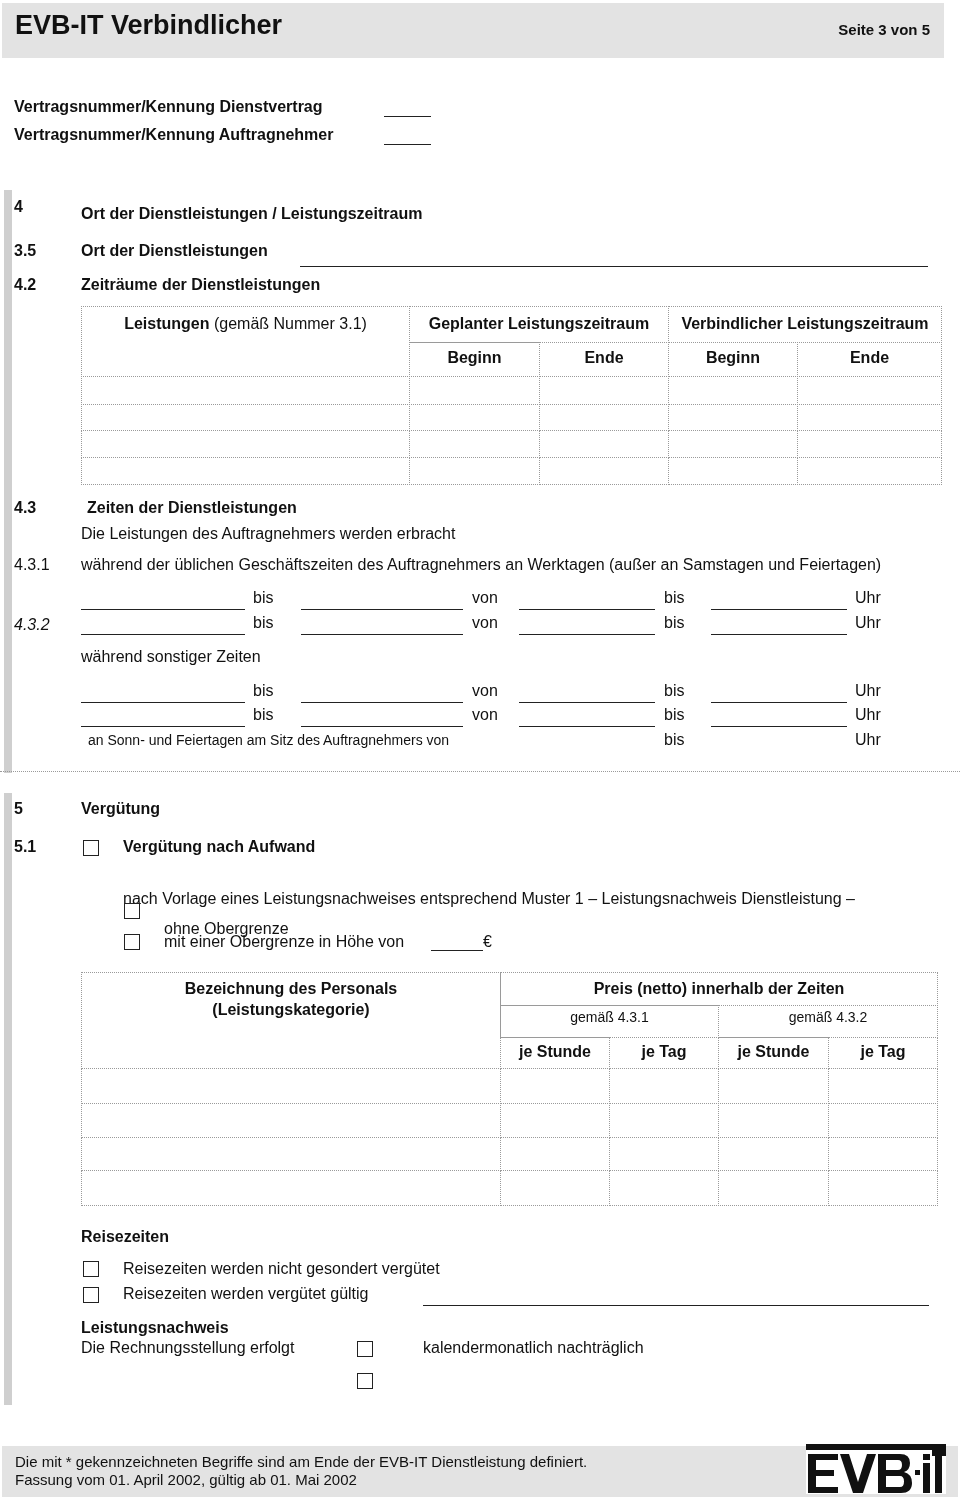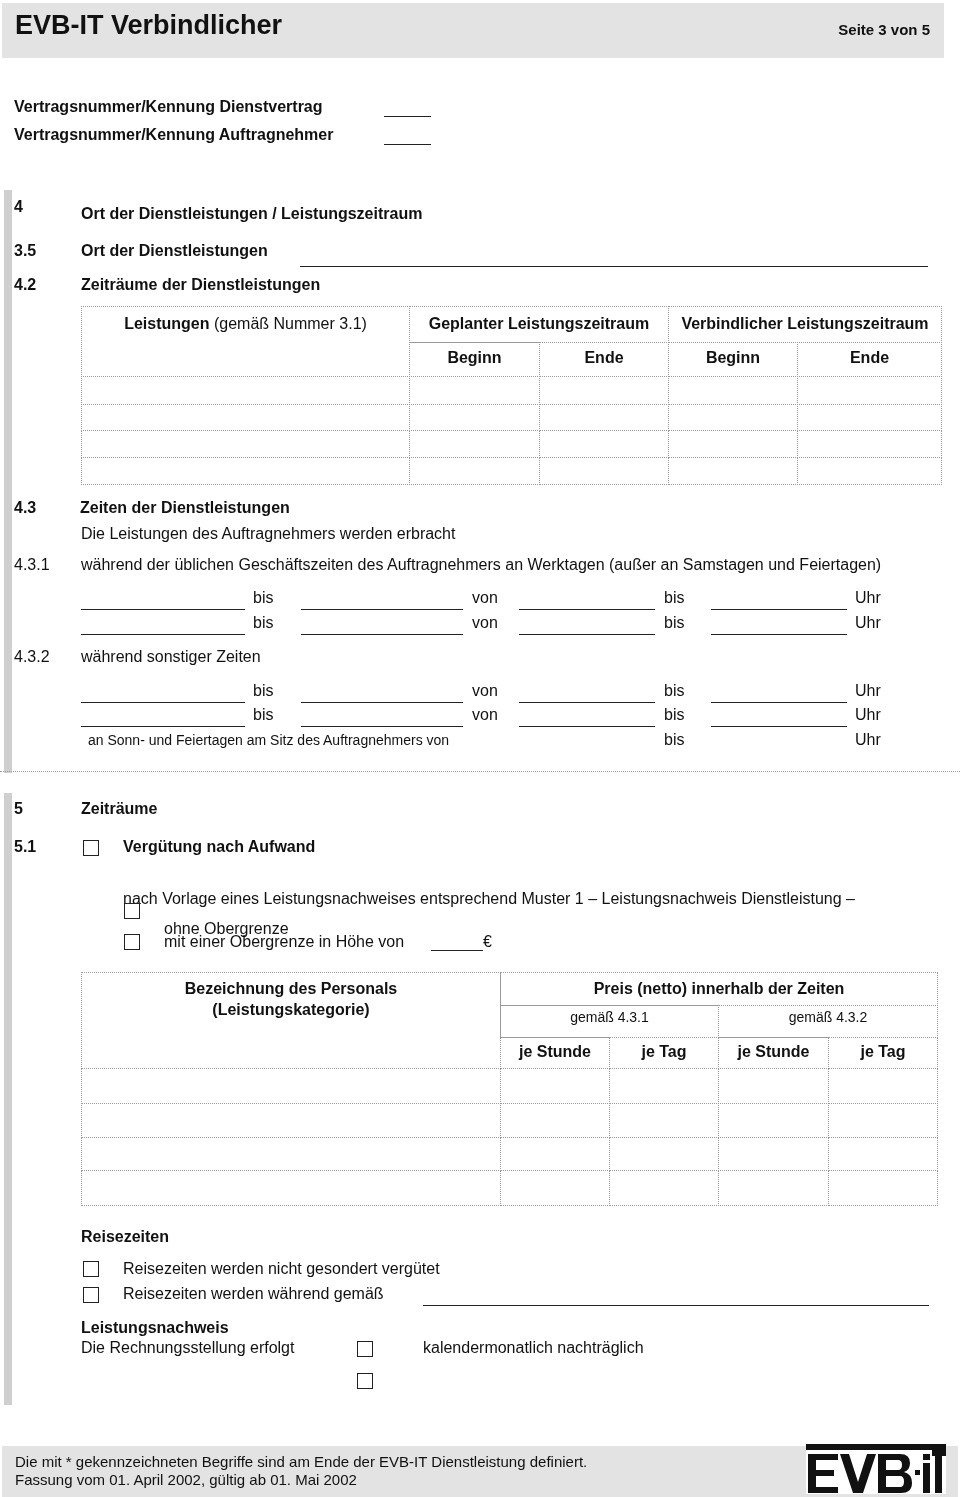--- a/index.html
+++ b/index.html
@@ -94,21 +94,21 @@
   <div class="grid-cell" style="left:797px; top:430px; width:145px; height:28px;"></div>
 
   <div class="grid-cell" style="left:81px; top:457px; width:329px; height:28px;"></div>
   <div class="grid-cell" style="left:409px; top:457px; width:131px; height:28px;"></div>
   <div class="grid-cell" style="left:539px; top:457px; width:130px; height:28px;"></div>
   <div class="grid-cell" style="left:668px; top:457px; width:130px; height:28px;"></div>
   <div class="grid-cell" style="left:797px; top:457px; width:145px; height:28px;"></div>
 </div>
 
 <div class="abs b" style="left:14px; top:499px;">4.3</div>
-<div class="abs b" style="left:80px; top:499px;">Zeiten der Dienstleistungen</div>
+<div class="abs b" style="left:87px; top:499px;">Zeiten der Dienstleistungen</div>
 <div class="abs" style="left:81px; top:525px;">Die Leistungen des Auftragnehmers werden erbracht</div>
 
 <div class="abs" style="left:14px; top:556px;">4.3.1</div>
 <div class="abs" style="left:81px; top:556px;">während der üblichen Geschäftszeiten des Auftragnehmers an Werktagen (außer an Samstagen und Feiertagen)</div>
 
 <div class="blank-line" style="left:81px; top:609px; width:164px;"></div>
 <div class="abs" style="left:253px; top:589px;">bis</div>
 <div class="blank-line" style="left:301px; top:609px; width:162px;"></div>
 <div class="abs" style="left:472px; top:589px;">von</div>
 <div class="blank-line" style="left:519px; top:609px; width:136px;"></div>
@@ -118,21 +118,21 @@
 
 <div class="blank-line" style="left:81px; top:634px; width:164px;"></div>
 <div class="abs" style="left:253px; top:614px;">bis</div>
 <div class="blank-line" style="left:301px; top:634px; width:162px;"></div>
 <div class="abs" style="left:472px; top:614px;">von</div>
 <div class="blank-line" style="left:519px; top:634px; width:136px;"></div>
 <div class="abs" style="left:664px; top:614px;">bis</div>
 <div class="blank-line" style="left:711px; top:634px; width:136px;"></div>
 <div class="abs" style="left:855px; top:614px;">Uhr</div>
 
-<div class="abs" style="left:14px; top:648px;">4.3.2</div>
+<div class="abs" style="left:14px; top:616px;font-style:italic;">4.3.2</div>
 <div class="abs" style="left:81px; top:648px;">während sonstiger Zeiten</div>
 
 <div class="blank-line" style="left:81px; top:702px; width:164px;"></div>
 <div class="abs" style="left:253px; top:682px;">bis</div>
 <div class="blank-line" style="left:301px; top:702px; width:162px;"></div>
 <div class="abs" style="left:472px; top:682px;">von</div>
 <div class="blank-line" style="left:519px; top:702px; width:136px;"></div>
 <div class="abs" style="left:664px; top:682px;">bis</div>
 <div class="blank-line" style="left:711px; top:702px; width:136px;"></div>
 <div class="abs" style="left:855px; top:682px;">Uhr</div>
@@ -148,21 +148,21 @@
 
 <div class="abs" style="left:88px; top:732px; font-size:14px;">an Sonn- und Feiertagen am Sitz des Auftragnehmers von</div>
 <div class="abs" style="left:664px; top:731px;">bis</div>
 <div class="abs" style="left:855px; top:731px;">Uhr</div>
 
 <div class="dotted-sep" style="top:771px;"></div>
 
 <div class="sidebar-bar" style="top:793px; height:612px;"></div>
 
 <div class="abs b" style="left:14px; top:800px;">5</div>
-<div class="abs b" style="left:81px; top:800px;">Zeiträume</div>
+<div class="abs b" style="left:81px; top:800px;">Vergütung</div>
 
 <div class="abs b" style="left:14px; top:838px;">5.1</div>
 <div class="checkbox" style="left:83px; top:840px;"></div>
 <div class="abs b" style="left:123px; top:838px;">Vergütung nach Aufwand</div>
 
 <div class="abs" style="left:123px; top:890px;">nach Vorlage eines Leistungsnachweises entsprechend Muster 1 – Leistungsnachweis Dienstleistung –</div>
 
 <div class="checkbox" style="left:124px; top:903px;"></div>
 <div class="abs" style="left:164px; top:902px;margin-top:18px;">ohne Obergrenze</div>
 
@@ -215,21 +215,21 @@
   <div class="grid-cell" style="left:500px; top:1170px; width:110px; height:36px;"></div>
   <div class="grid-cell" style="left:609px; top:1170px; width:110px; height:36px;"></div>
   <div class="grid-cell" style="left:718px; top:1170px; width:111px; height:36px;"></div>
   <div class="grid-cell" style="left:828px; top:1170px; width:110px; height:36px;"></div>
 </div>
 
 <div class="abs b" style="left:81px; top:1228px;">Reisezeiten</div>
 <div class="checkbox" style="left:83px; top:1261px;"></div>
 <div class="abs" style="left:123px; top:1260px;">Reisezeiten werden nicht gesondert vergütet</div>
 <div class="checkbox" style="left:83px; top:1287px;"></div>
-<div class="abs" style="left:123px; top:1285px;">Reisezeiten werden während gemäß</div>
+<div class="abs" style="left:123px; top:1285px;">Reisezeiten werden vergütet gültig</div>
 <div class="blank-line" style="left:423px; top:1305px; width:506px;"></div>
 
 <div class="abs b" style="left:81px; top:1319px;">Leistungsnachweis</div>
 <div class="abs" style="left:81px; top:1339px;">Die Rechnungsstellung erfolgt</div>
 <div class="checkbox" style="left:357px; top:1341px;"></div>
 <div class="abs" style="left:423px; top:1339px;">kalendermonatlich nachträglich</div>
 <div class="checkbox" style="left:357px; top:1373px;"></div>
 
 <div class="footer-bar"></div>
 <div class="footer-text" style="top:1453px;">Die mit * gekennzeichneten Begriffe sind am Ende der EVB-IT Dienstleistung definiert.</div>

